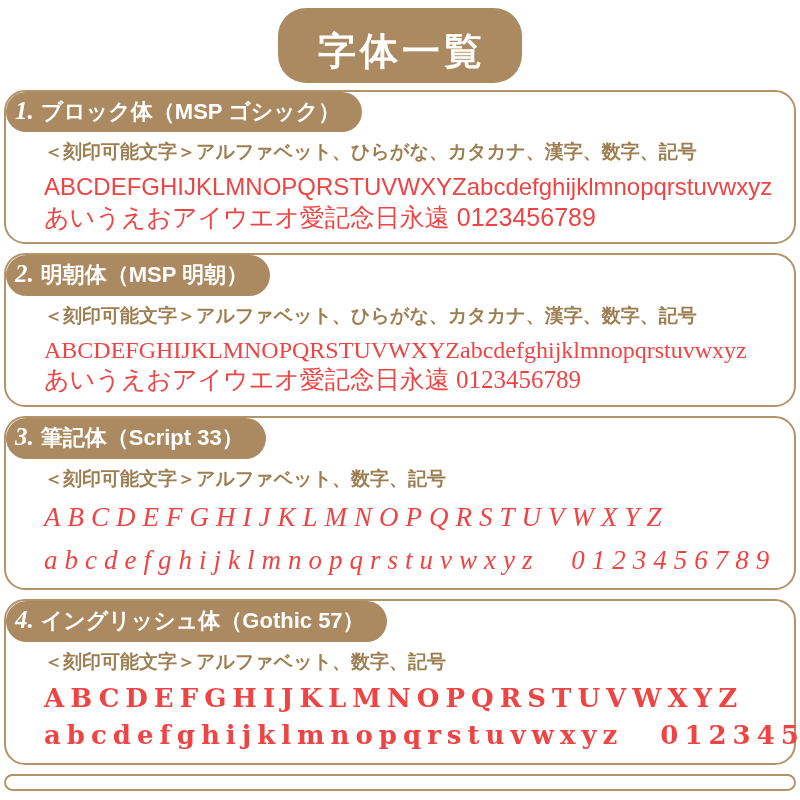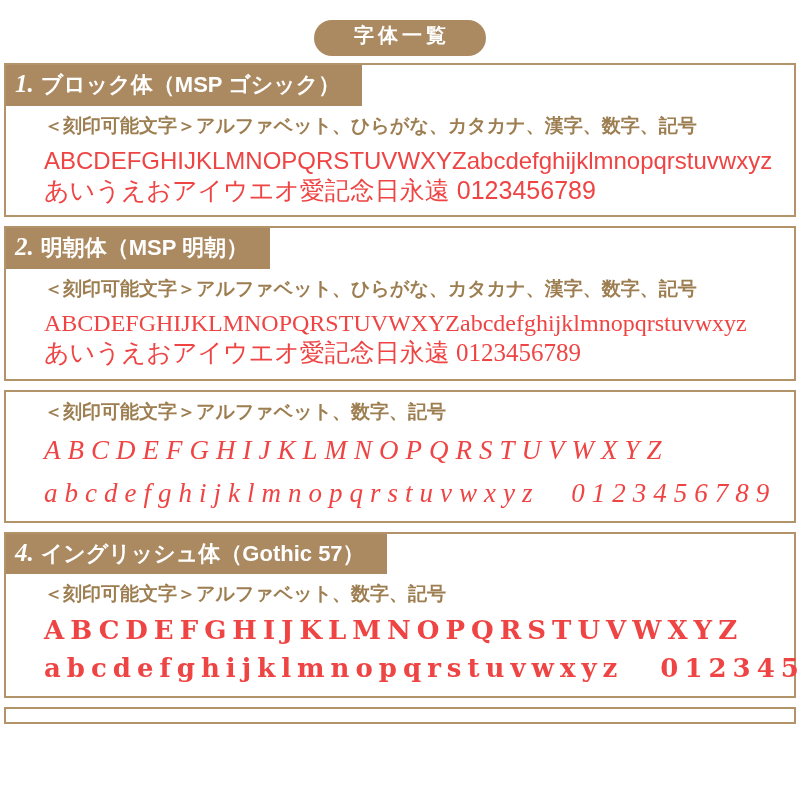--- a/index.html
+++ b/index.html
@@ -1,31 +1,31 @@
 <!DOCTYPE html>
 <html lang="ja"><head>
 <meta charset="utf-8">
 <style>
-  * { box-sizing: border-box; margin: 0; padding: 0; }
+  * { box-sizing: border-box; margin: 0; padding: 0; border-radius: 21px; }
   html, body { width: 800px; height: 800px; }
   body {
     background: #ffffff;
     font-family: "Liberation Sans", "DejaVu Sans", sans-serif;
     overflow: hidden;
   }
   
   .pill {
     width: fit-content;
-    margin: 20px auto 7px;
+    margin: 8px auto 7px;
     background: #ab8a61;
     color: #ffffff;
-    font-size: 20px;
+    font-size: 38px;
     font-weight: 700;
     letter-spacing: 4px;
-    padding: 4px 36px 10px 40px;
+    padding: 23px 36px 10px 40px;
     border-radius: 28px;
     line-height: 1.1;
   }
   
   .box {
     margin: 0 4px 9px 4px;
     border: 2px solid #b2936a;
     background: #ffffff;
   }
   .band {
@@ -105,20 +105,23 @@
   <div class="content">
     <div class="allowed-line">
       <span>＜刻印可能文字＞</span><span>アルファベット、ひらがな、カタカナ、漢字、数字、記号</span>
     </div>
     <div class="sample mincho">ABCDEFGHIJKLMNOPQRSTUVWXYZabcdefghijklmnopqrstuvwxyz</div>
     <div class="sample mincho cjk">あいうえおアイウエオ愛記念日永遠 0123456789</div>
   </div>
 </section>
 
 <section class="box">
+  <div class="band">
+    <span class="num">3.</span><span>筆記体（Script 33）</span>
+  </div>
   <div class="content">
     <div class="allowed-line">
       <span>＜刻印可能文字＞</span><span>アルファベット、数字、記号</span>
     </div>
     <div class="sample script">ABCDEFGHIJKLMNOPQRSTUVWXYZ</div>
     <div class="sample script">abcdefghijklmnopqrstuvwxyz 0123456789</div>
   </div>
 </section>
 
 <section class="box">

